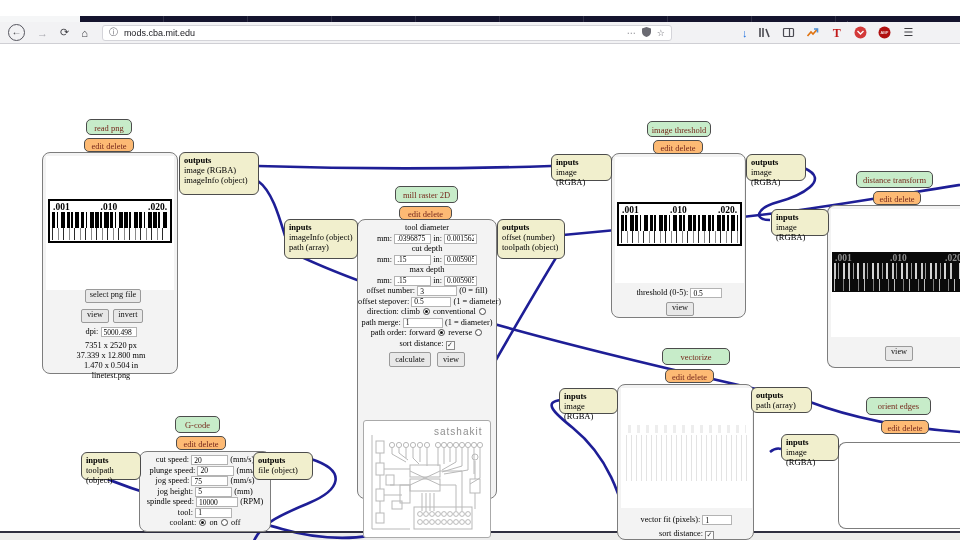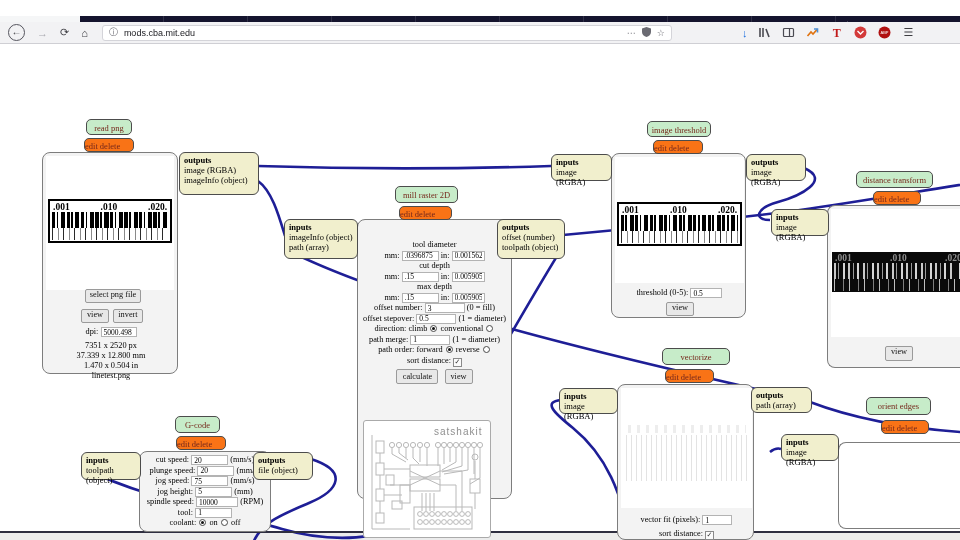--- a/index.html
+++ b/index.html
@@ -32,22 +32,22 @@
   #urlbar .uic { color:#6a6a72; font-size:9px; margin-left:6px; }
   .toolic { margin-left:11px; width:13px; height:13px; display:inline-block; }
   .toolic svg { width:13px; height:13px; display:block; }
 
   
   #canvas { left:0; top:44px; width:960px; height:496px; background:#fff; }
   #wires { left:0; top:0; width:960px; height:496px; z-index:1; pointer-events:none; }
   #bottomstrip { left:0; top:489px; width:960px; height:7px; background:#ececec; z-index:0; }
   .mtab { position:absolute; z-index:3; background:#c7ecc9; border:1.4px solid #4c4c4c; border-radius:5px;
           color:#76281c; font:8.5px "Liberation Serif", serif; text-align:center; padding-top:3px; }
-  .edel { position:absolute; z-index:3; background:#f97316; border:1.4px solid #4c4c4c; border-radius:5px;
-          color:#76281c; font:8.5px "Liberation Serif", serif; text-align:left; padding-top:2px; }
+  .edel { position:absolute; z-index:3; background:#fdba74; border:1.4px solid #4c4c4c; border-radius:5px;
+          color:#76281c; font:8.5px "Liberation Serif", serif; text-align:center; padding-top:2px; }
   .iobox { position:absolute; z-index:4; background:#f1efcd; border:1.4px solid #4c4c4c; border-radius:6px;
            font:8.5px "Liberation Serif", serif; color:#000; padding:2px 4px; line-height:10px; }
   .iobox .hd { font-weight:bold; }
   .iobox.right { }
   .mbody { position:absolute; z-index:2; background:#f3f3f3; border:1.5px solid #7d7d7d; border-radius:8px;
            font:8.3px "Liberation Serif", serif; color:#000; }
   .mbody.cutr { border-right:none; border-radius:8px 0 0 8px; }
   .whitebox { position:absolute; background:#fff; }
   .btn { display:inline-block; background:#e8e8e8; border:1px solid #9a9a9a; border-radius:2px;
          font:8.3px "Liberation Serif", serif; color:#111; text-align:center; }
@@ -224,21 +224,21 @@
       <div>imageInfo (object)</div>
     </div>
 
     <div class="mtab" style="left:395px;top:142px;width:63px;height:17px">mill raster 2D</div>
     <div class="edel" style="left:399px;top:162px;width:53px;height:14px">edit delete</div>
     <div class="iobox" style="left:284px;top:175px;width:74px;height:40px">
       <div class="hd">inputs</div>
       <div>imageInfo (object)</div>
       <div>path (array)</div>
     </div>
-    <div class="mbody" style="left:357px;top:175px;width:155px;height:280px;padding-top:20px">
+    <div class="mbody" style="left:357px;top:175px;width:140px;height:280px;padding-top:3px">
       <div class="row">tool diameter</div>
       <div class="row">
         <span>mm:</span>
         <input style="width: 37px;" value=".0396875">
         <span>in:</span>
         <input style="width: 33px;" value="0.0015625">
       </div>
       <div class="row">cut depth</div>
       <div class="row">
         <span>mm:</span>

